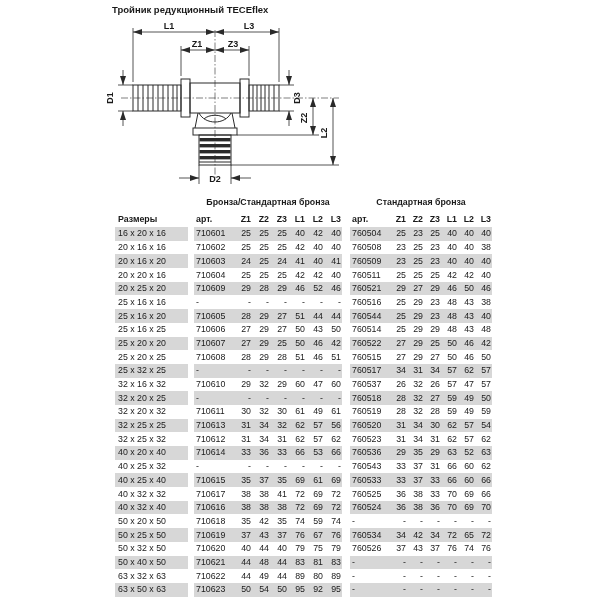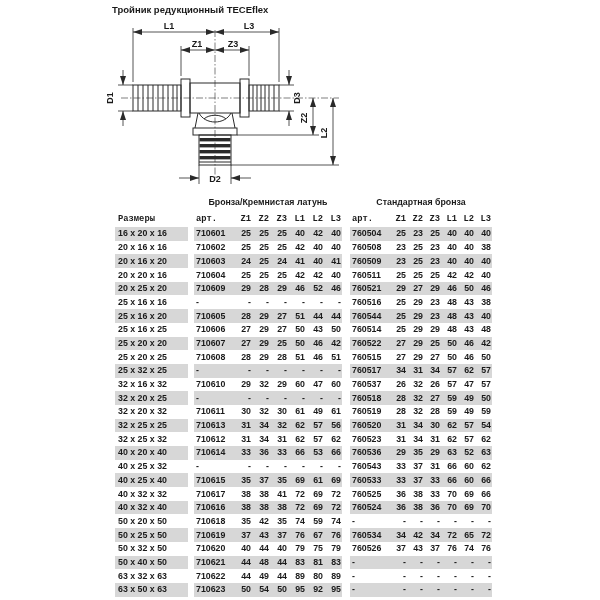--- a/index.html
+++ b/index.html
@@ -7,24 +7,24 @@
         font-family:"Liberation Sans",sans-serif;color:#1a1a1a;}
   .title{position:absolute;left:112px;top:4px;font-size:9.5px;font-weight:bold;}
   .drawing{position:absolute;left:93px;top:18px;width:260px;height:180px;}
   .drawing svg{display:block;width:100%;height:100%;}
   .drawing text{font-family:"Liberation Sans",sans-serif;font-size:9px;font-weight:600;fill:#1a1a1a;}
 
   .tbl{position:absolute;left:115px;top:195px;width:380px;font-size:8.8px;line-height:1;}
   .grid{display:grid;grid-template-columns:73px 6px 40px repeat(6,18px) 8px 40px repeat(6,17px);}
   .ghead{grid-auto-rows:14px;}
   .chead{grid-auto-rows:18px;font-weight:bold;}
-  .body{grid-auto-rows:13.7px;font-weight:bold;}
+  .body{grid-auto-rows:13.7px;}
   .gh{display:flex;align-items:center;justify-content:center;font-weight:bold;white-space:nowrap;}
   .c{display:flex;align-items:center;white-space:nowrap;overflow:hidden;}
-  .chead .c{align-items:flex-end;padding-bottom:3px;font-family:Liberation Mono, monospace;}
+  .chead .c{align-items:flex-end;padding-bottom:3px;}
   .num{justify-content:flex-end;padding-right:1px;}
   .art{padding-left:2px;}
   .size{padding-left:3px;}
   .shade{background:#d7d7d7;}
 </style>
 </head>
 <body>
 
 <div class="page">
 
@@ -108,21 +108,21 @@
       <text transform="rotate(-90 20 80)" x="20" y="80" text-anchor="middle">D1</text>
       <text transform="rotate(-90 207 80)" x="207" y="80" text-anchor="middle">D3</text>
       <text transform="rotate(-90 214 100)" x="214" y="100" text-anchor="middle">Z2</text>
       <text transform="rotate(-90 234 115)" x="234" y="115" text-anchor="middle">L2</text>
       <text x="122" y="164" text-anchor="middle">D2</text>
     </svg>
   </div>
 
   <div class="tbl">
     <div class="grid ghead">
-        <div class="gh" style="grid-column: 3 / span 7;">Бронза/Кремнистая латунь</div>
+        <div class="gh" style="grid-column: 3 / span 7;">Бронза/Стандартная бронза</div>
         <div class="gh" style="grid-column: 11 / span 7;">Стандартная бронза</div>
       </div>
     <div class="grid chead">
         <div class="c size" style="grid-column: 1;">Размеры</div>
         <div class="c art" style="grid-column: 3;">арт.</div>
         <div class="c num" style="grid-column: 4;">Z1</div>
         <div class="c num" style="grid-column: 5;">Z2</div>
         <div class="c num" style="grid-column: 6;">Z3</div>
         <div class="c num" style="grid-column: 7;">L1</div>
         <div class="c num" style="grid-column: 8;">L2</div>

